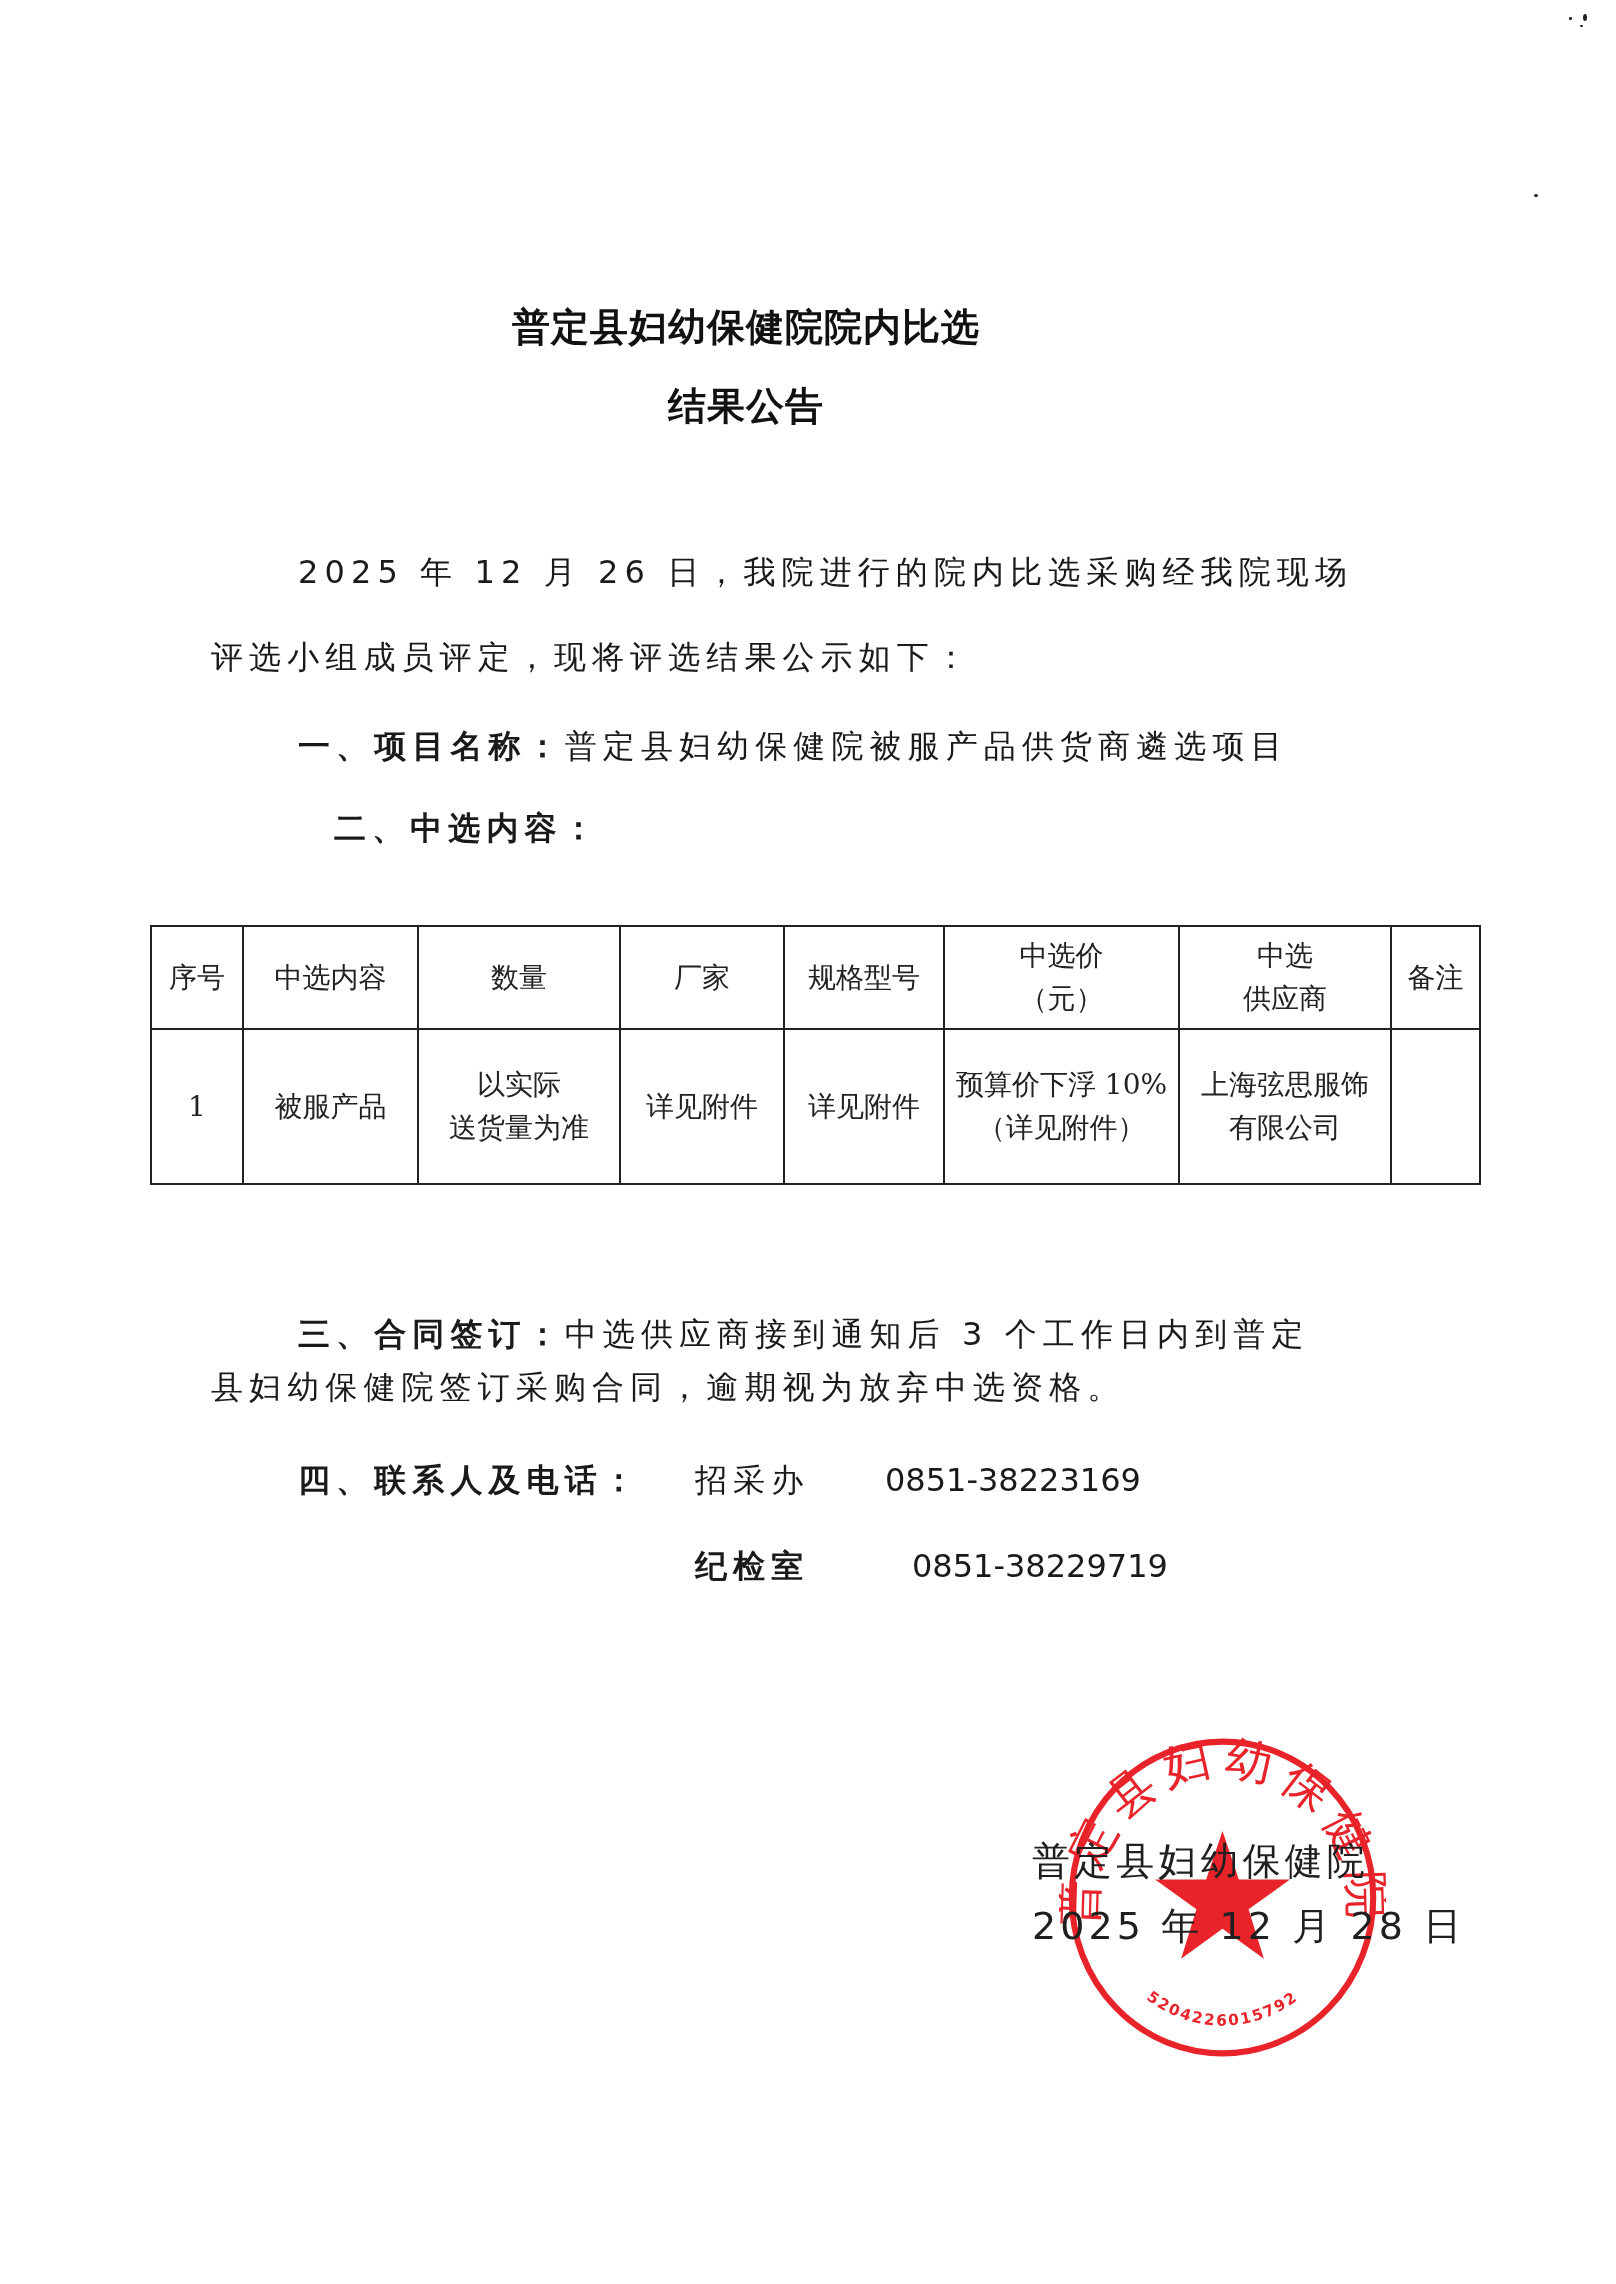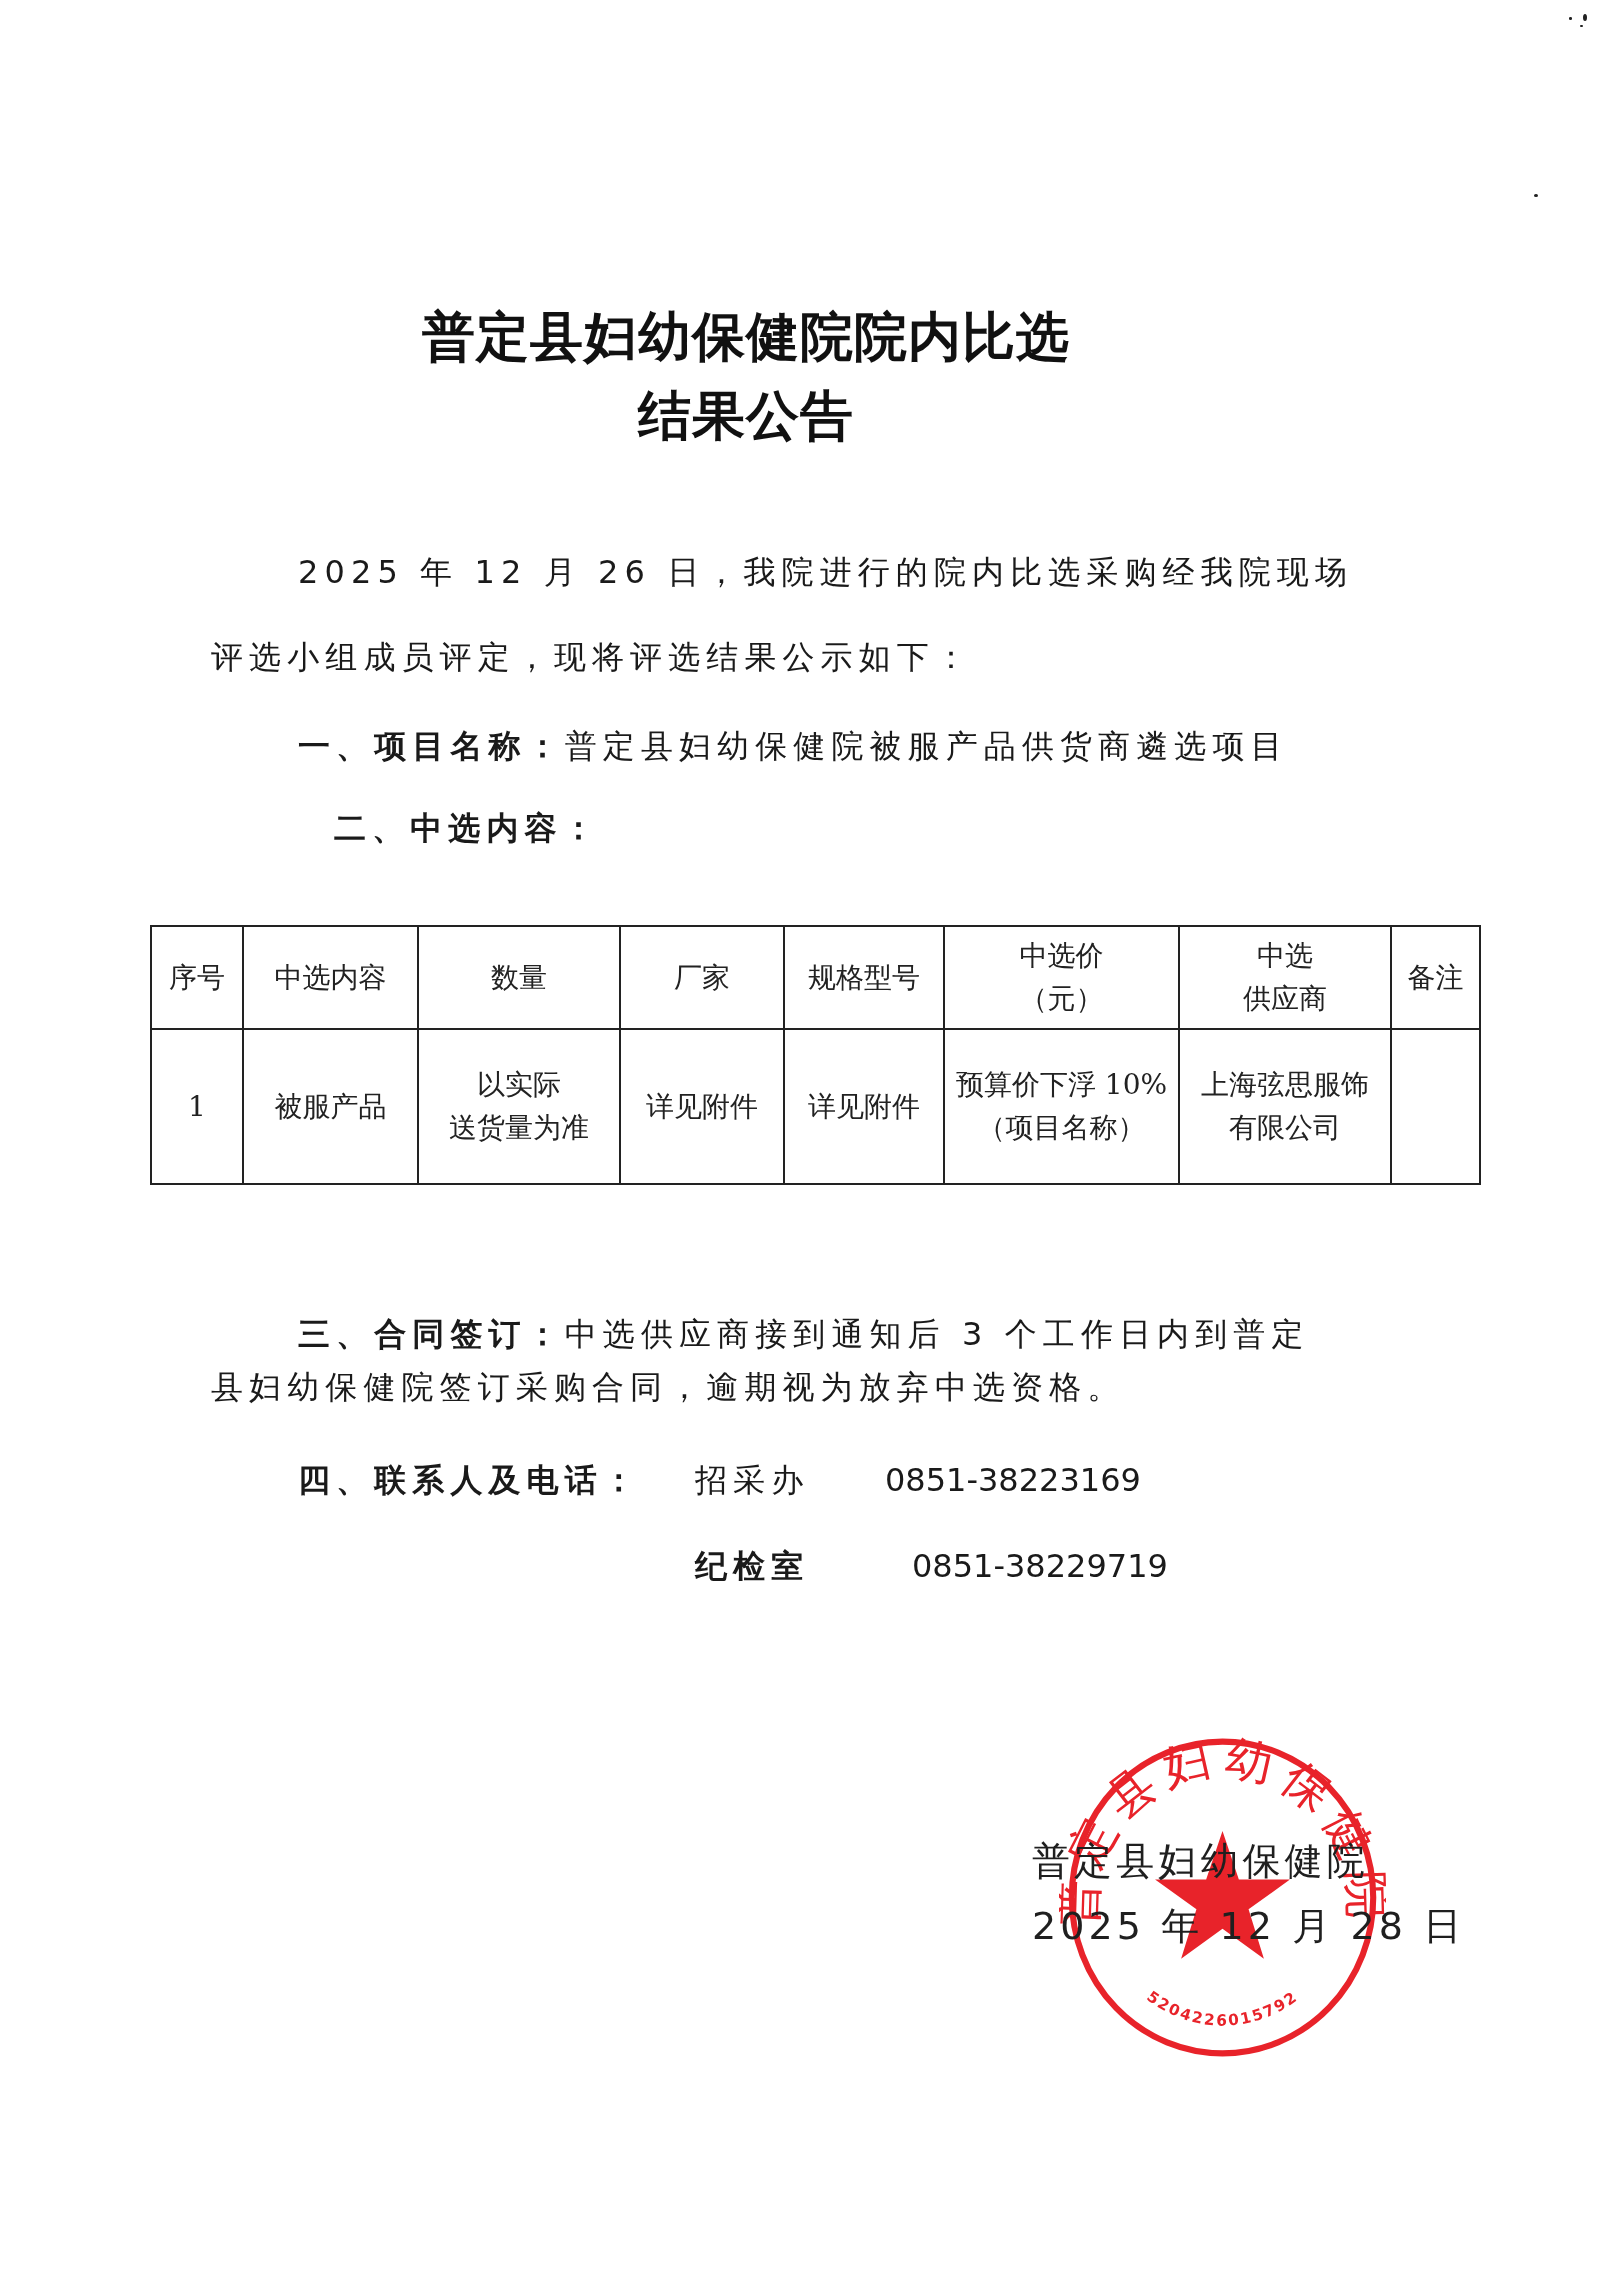--- a/index.html
+++ b/index.html
@@ -1,20 +1,20 @@
 <!DOCTYPE html>
 <html style="font-size:8.2px"><head>
 <meta charset="utf-8">
 <style>
   html, body { margin:0; padding:0; background:#ffffff; }
   body { width:1616px; height:2284px; position:relative; overflow:hidden;
          font-family:"DejaVu Sans", "Liberation Sans", sans-serif; color:#1a1a1a; }
   .abs { position:absolute; }
   .title { left:0; width:1492px; text-align:center; font-family:"DejaVu Serif", serif;
-           font-weight:bold; font-size:53px; letter-spacing:1px; color:#111; }
+           font-weight:bold; font-size:38px; letter-spacing:1px; color:#111; }
   .para { font-size:32px; letter-spacing:6.1px; color:#1a1a1a; white-space:nowrap; line-height:1; }
   .bold { font-weight:bold; }
   table.res { position:absolute; left:150px; top:925px; width:1329px; height:260px;
               border-collapse:collapse; table-layout:fixed;
               font-family:"DejaVu Serif", serif; font-size:28px; color:#222; }
   table.res td { border:2px solid #222; text-align:center; vertical-align:middle; line-height:1.55; padding:0; }
   .cell-line { display:block; }
   .seal { position:absolute; left:1059px; top:1734px; width:327px; height:327px; }
   .sign { font-size:38px; letter-spacing:4.1px; color:#1f1f1f; white-space:nowrap; }
   .speck { position:absolute; background:#222; border-radius:50%; }
@@ -71,21 +71,21 @@
     <td>1</td>
     <td>被服产品</td>
     <td>
       <span class="cell-line">以实际</span>
       <span class="cell-line">送货量为准</span>
     </td>
     <td>详见附件</td>
     <td>详见附件</td>
     <td>
       <span class="cell-line">预算价下浮 10%</span>
-      <span class="cell-line">（项目名称）</span>
+      <span class="cell-line">（详见附件）</span>
     </td>
     <td>
       <span class="cell-line">上海弦思服饰</span>
       <span class="cell-line">有限公司</span>
     </td>
     <td></td>
   </tr>
 </tbody>
   </table>
 

